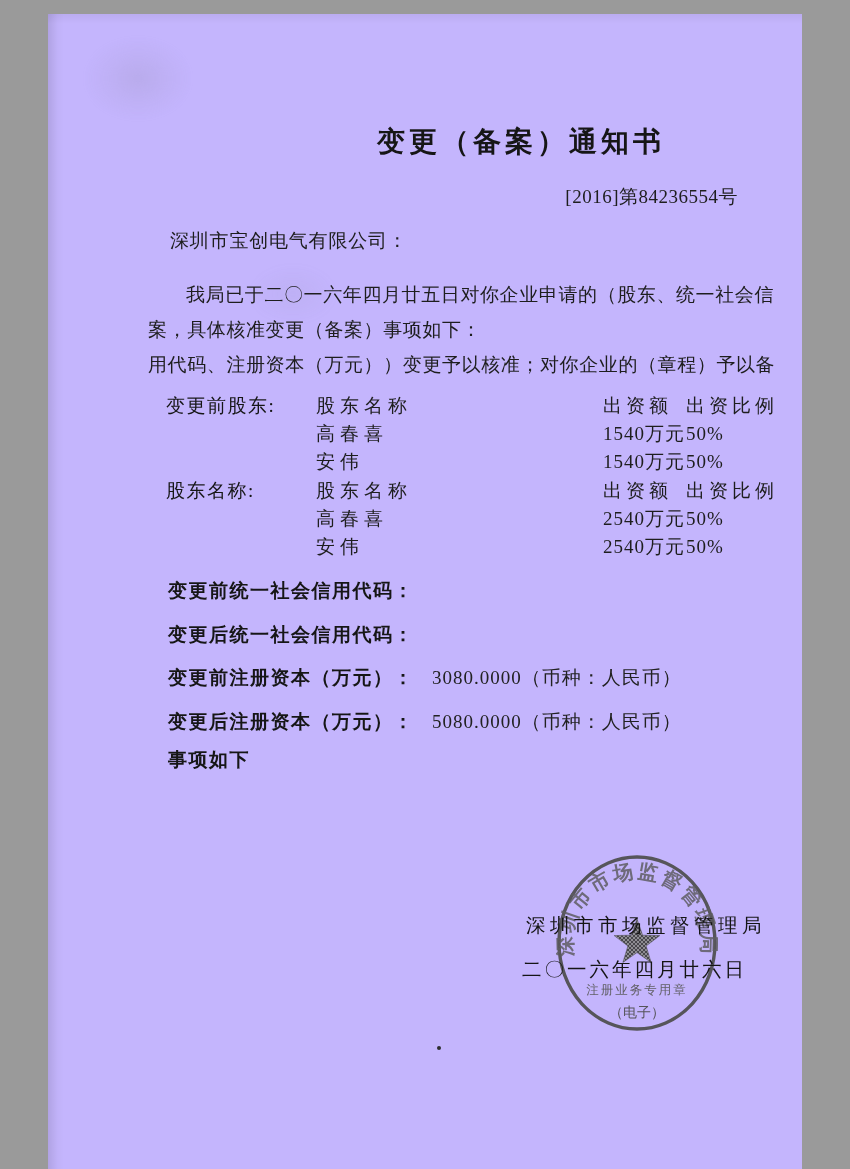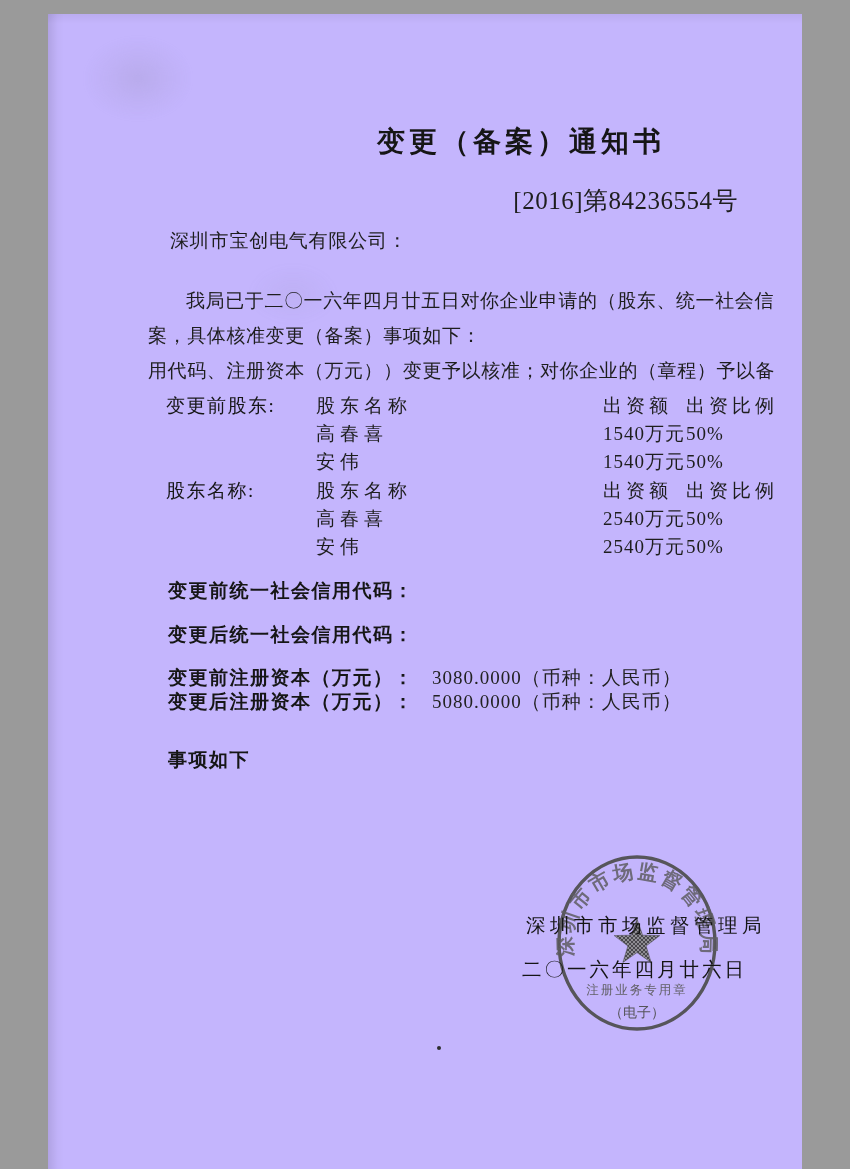--- a/index.html
+++ b/index.html
@@ -21,23 +21,23 @@
     background:radial-gradient(closest-side,rgba(148,138,178,0.22),rgba(148,138,178,0.08) 60%,transparent);
     filter:blur(2px);}
   .smudge2{position:absolute;left:200px;top:250px;width:90px;height:60px;border-radius:50%;
     background:radial-gradient(closest-side,rgba(120,120,140,0.07),transparent);filter:blur(3px);}
   .speck1{position:absolute;left:790px;top:39px;width:5px;height:9px;background:#141414;border-radius:2px;transform:rotate(4deg);}
   .speck2{position:absolute;left:389px;top:1032px;width:4px;height:4px;background:#2d2d2d;border-radius:50%;}
 
   
   .doc-title{position:absolute;left:329px;top:109px;font-size:28px;font-weight:bold;
     letter-spacing:4px;white-space:nowrap;color:#161616;}
-  .doc-number{position:absolute;right:64px;top:170px;font-size:25px;letter-spacing:0.5px;white-space:nowrap;}
+  .doc-number{position:absolute;right:64px;top:170px;font-size:19px;letter-spacing:0.5px;white-space:nowrap;}
   .addressee{position:absolute;left:122px;top:214px;font-size:19px;letter-spacing:0.8px;white-space:nowrap;}
-  .body-par{position:absolute;left:100px;top:269px;font-size:19px;letter-spacing:0.6px;}
+  .body-par{position:absolute;left:100px;top:263px;font-size:19px;letter-spacing:0.6px;}
   .body-line{height:35px;line-height:35px;white-space:nowrap;}
   .body-line.indent{padding-left:38px;}
 
   
   .trow{position:absolute;left:0;height:26px;line-height:26px;font-size:19px;white-space:nowrap;width:100%;}
   .trow .col-label{position:absolute;left:118px;font-weight:normal;letter-spacing:1.5px;color:#161616;}
   .trow .col-name{position:absolute;left:268px;letter-spacing:5px;}
   .trow .col-amount{position:absolute;left:555px;letter-spacing:1px;}
   .trow .col-ratio{position:absolute;left:638px;letter-spacing:1px;}
   .trow.thead .col-amount{letter-spacing:4px;}
@@ -112,21 +112,21 @@
 
   <div class="field" style="top:565px">
     <span class="flabel">变更前统一社会信用代码：</span>
   </div>
   <div class="field" style="top:609px">
     <span class="flabel">变更后统一社会信用代码：</span>
   </div>
   <div class="field" style="top:652px">
     <span class="flabel">变更前注册资本（万元）：</span><span class="fvalue">3080.0000（币种：人民币）</span>
   </div>
-  <div class="field" style="top:676px">
+  <div class="field" style="top:696px">
     <span class="flabel">变更后注册资本（万元）：</span><span class="fvalue">5080.0000（币种：人民币）</span>
   </div>
   <div class="field" style="top:734px">
     <span class="flabel">事项如下</span>
   </div>
 
   <svg class="seal-svg" width="162" height="180" viewBox="0 0 162 180">
     <defs>
       <pattern id="hatch" width="4" height="4" patternUnits="userSpaceOnUse">
         <rect width="4" height="4" fill="#8a8a8a"></rect>

